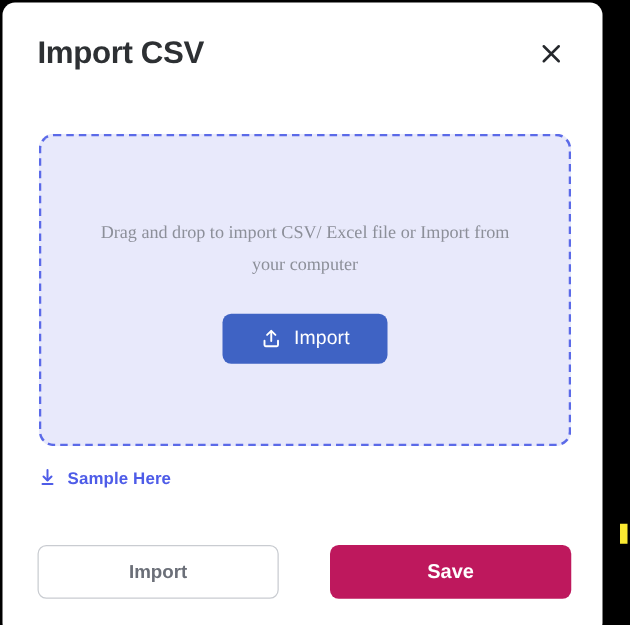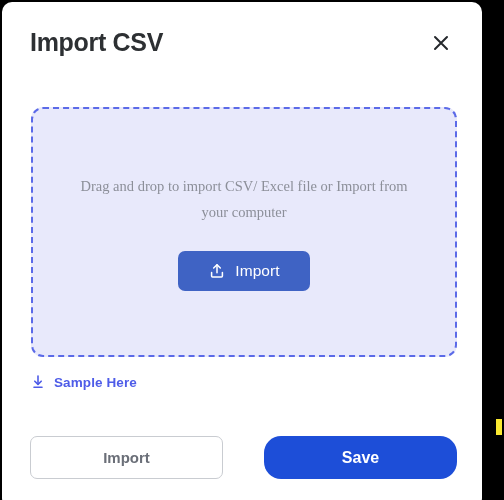--- a/index.html
+++ b/index.html
@@ -155,23 +155,23 @@
     cursor: pointer;
     font-family: "Liberation Sans", sans-serif;
   }
   #save-button {
     position: absolute;
     left: 262px;
     top: 0;
     width: 193px;
     height: 43px;
     box-sizing: border-box;
-    background: #1d4ed8;
+    background: #be185d;
     border: none;
-    border-radius: 17px;
+    border-radius: 7px;
     font-size: 16px;
     font-weight: bold;
     color: #ffffff;
     cursor: pointer;
     font-family: "Liberation Sans", sans-serif;
   }
 
   
   #edge-marker {
     position: absolute;

